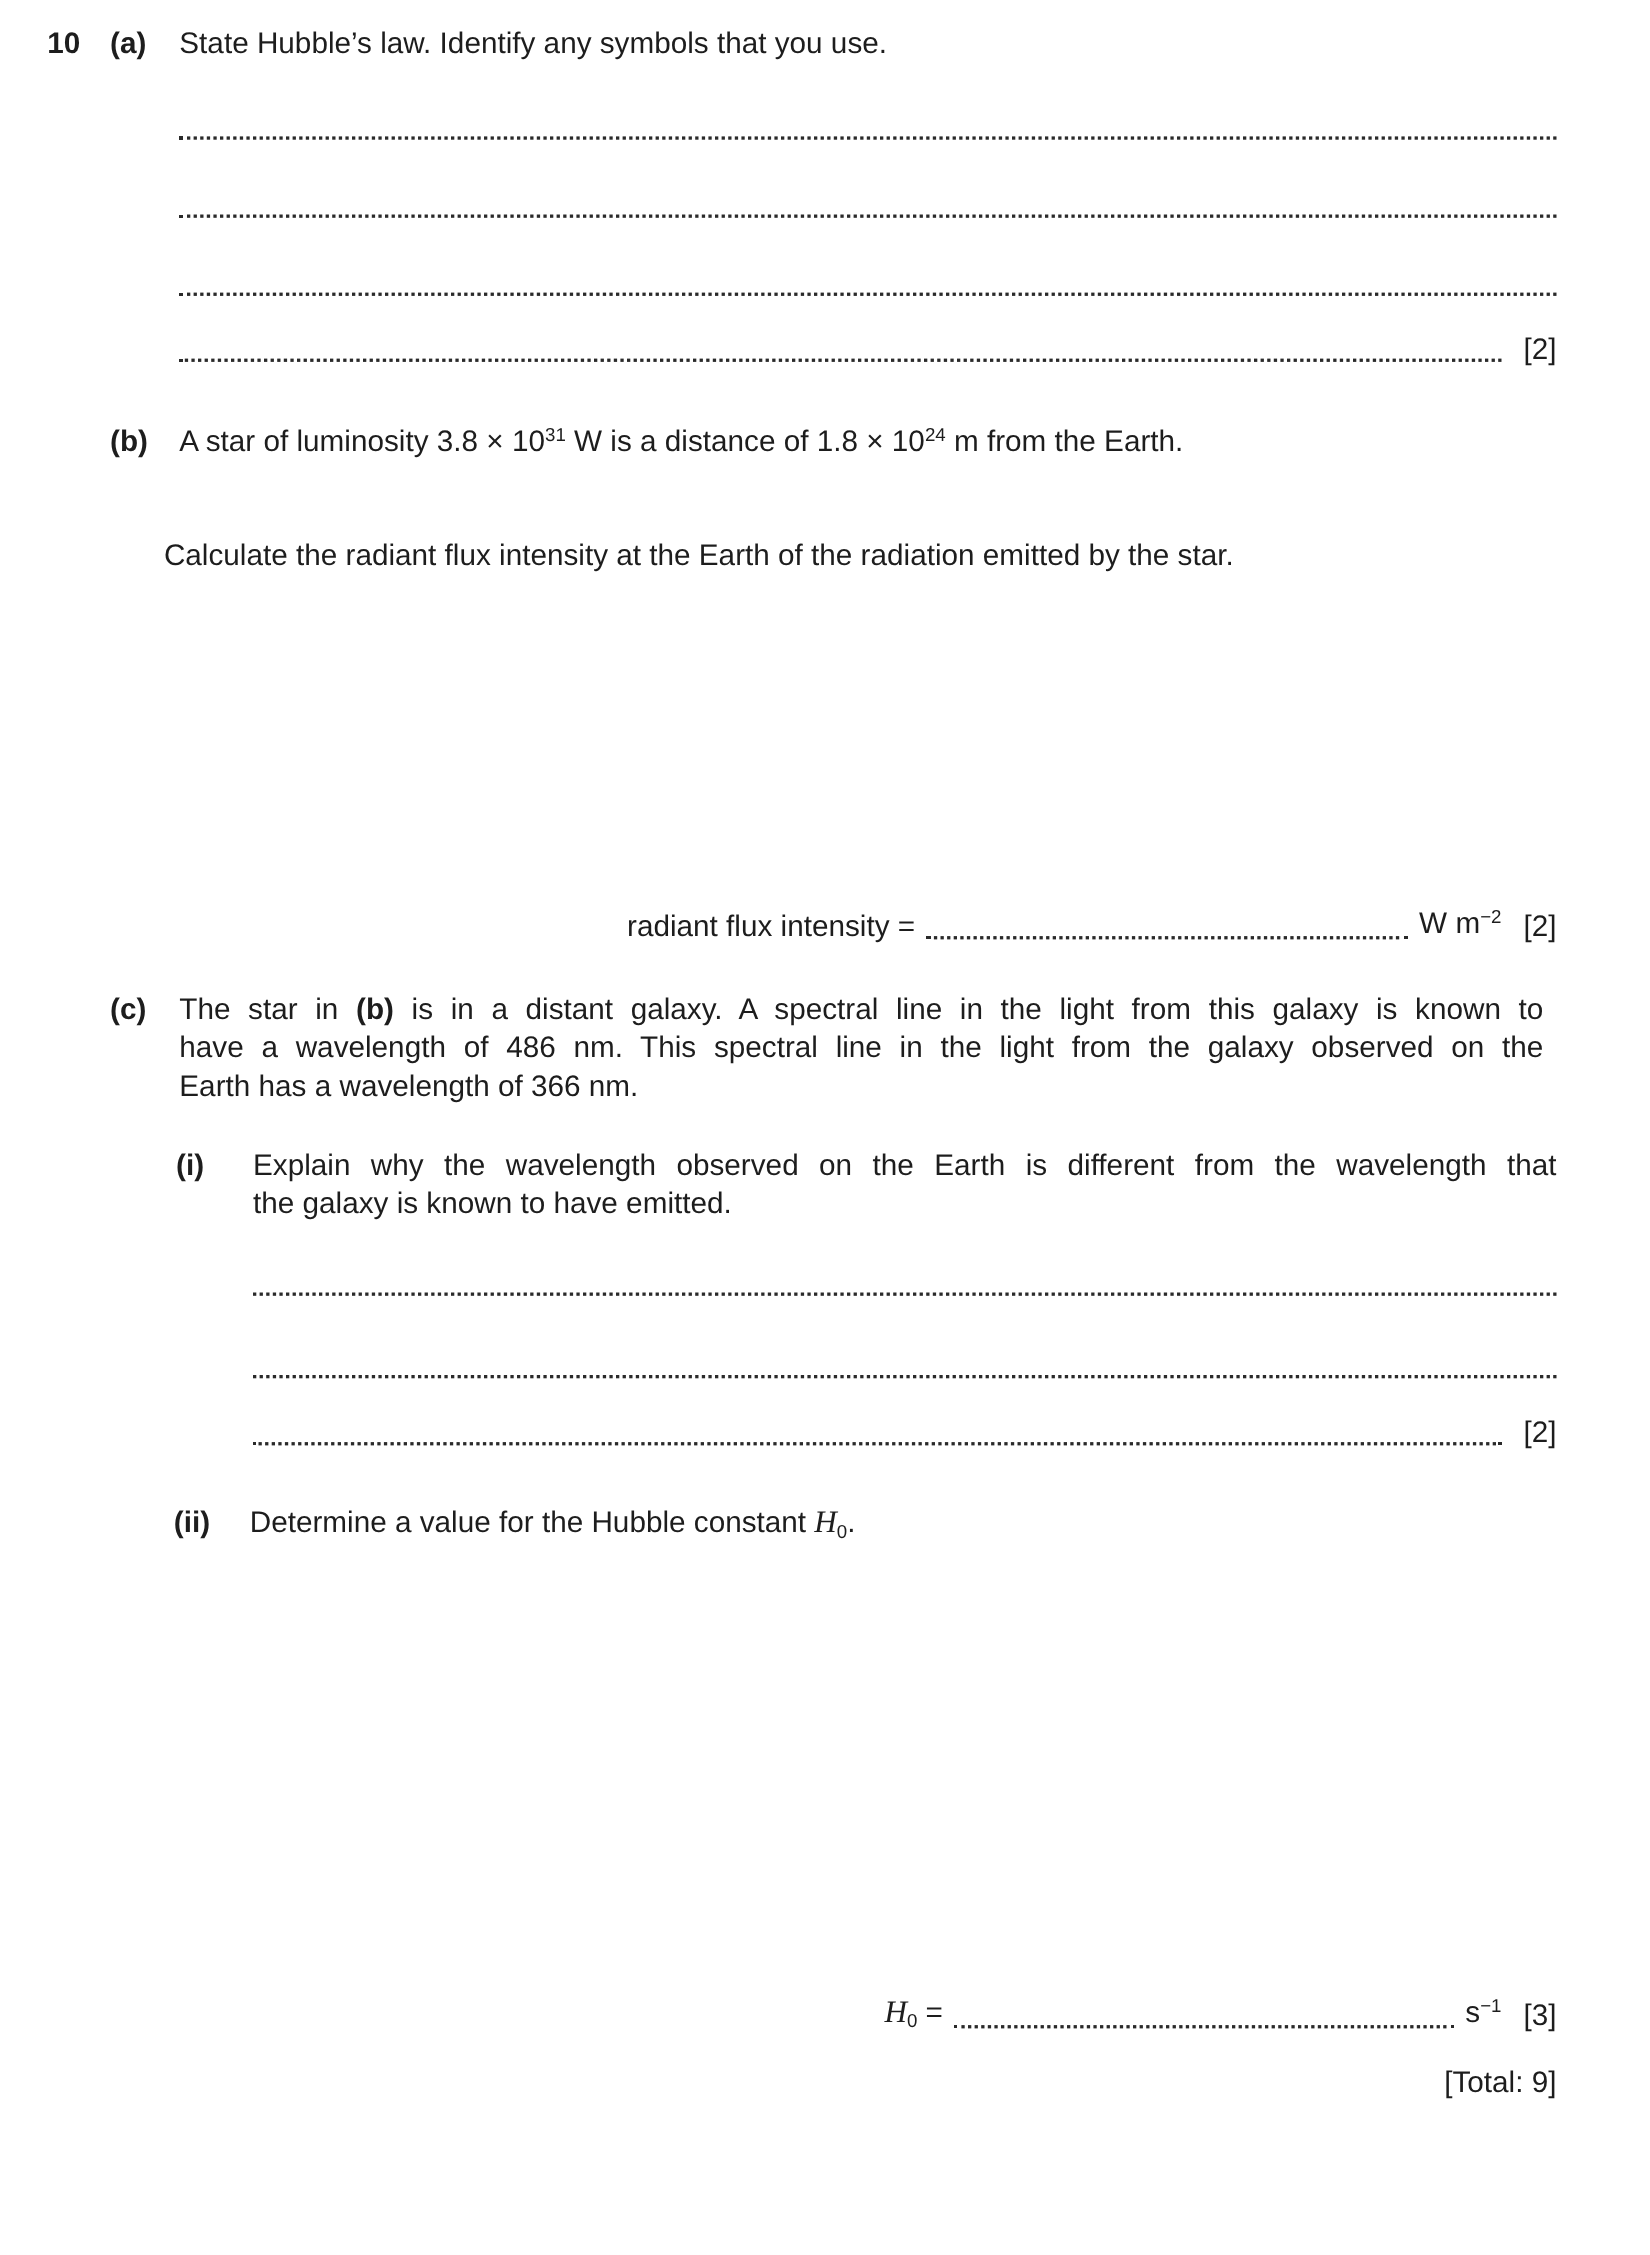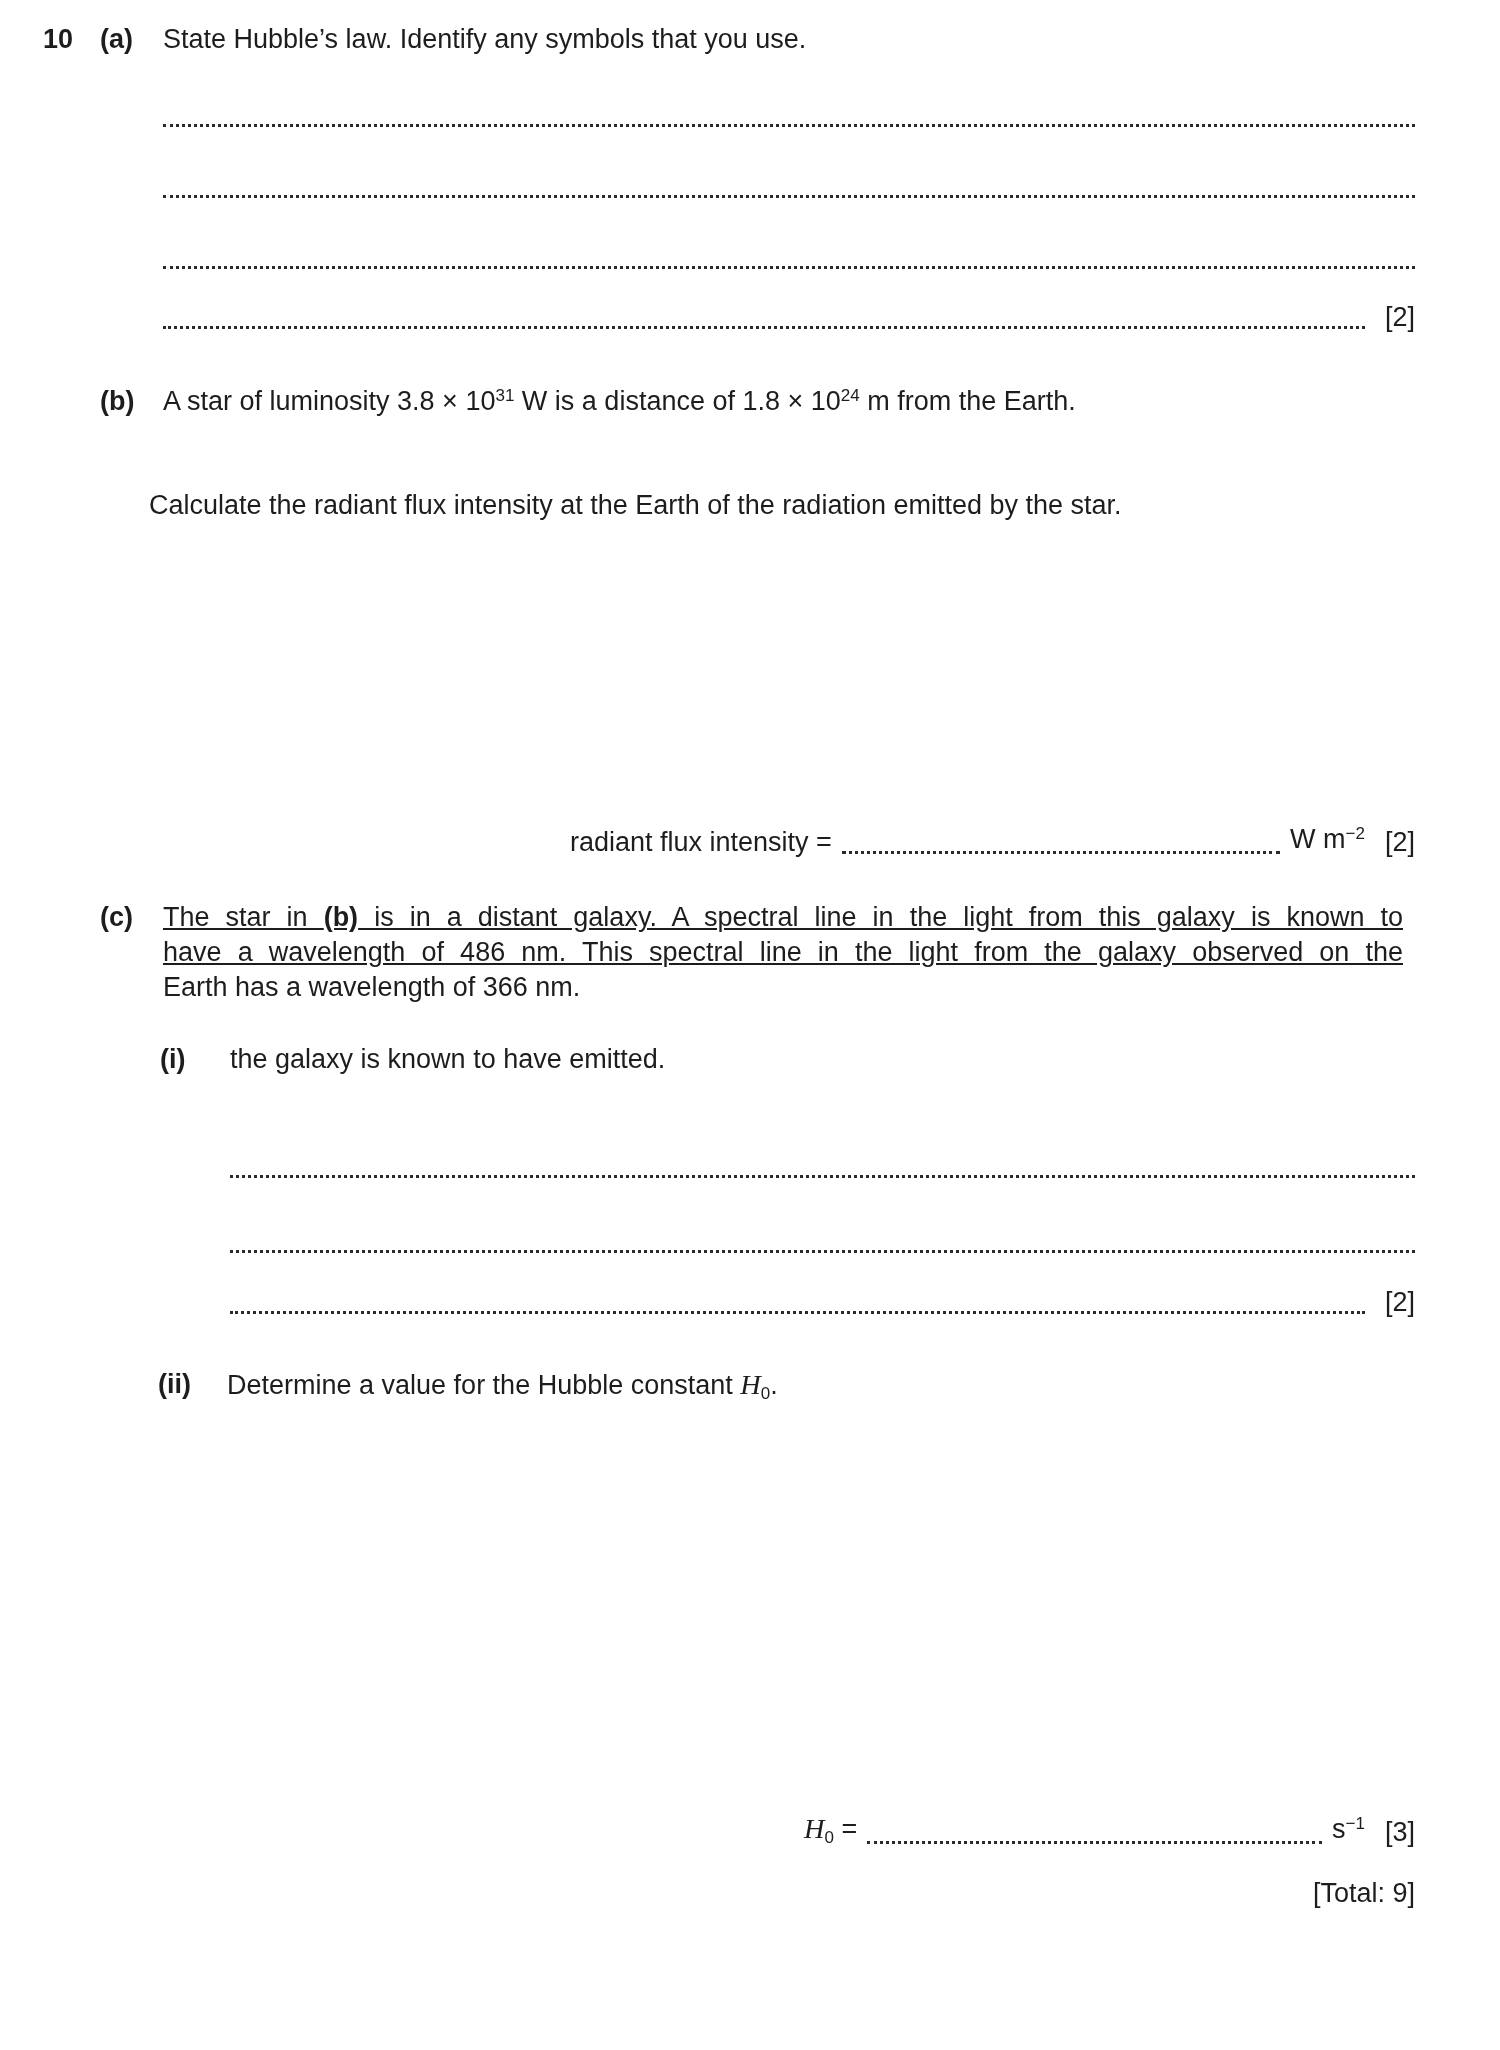--- a/index.html
+++ b/index.html
@@ -56,21 +56,20 @@
   .var {
     font-family: "Liberation Serif", "DejaVu Serif", serif;
     font-style: italic;
     font-size: 1.05em;
   }
   .justline {
     text-align: justify;
     text-align-last: justify;
     height: 35px;
     overflow: hidden;
-    text-decoration: underline;
   }
   .leftline { text-align: left; height: 35px; }
   .marksonly { white-space: nowrap; }
 </style>
 </head>
 <body>
 
 <div id="page">
 
   <div class="abs bold" style="left:43px; top:22px;">10</div>
@@ -100,20 +99,21 @@
 
   <div class="abs bold" style="left:100px; top:900px;">(c)</div>
   <div class="abs" style="left:163px; top:900px; width:1240px;">
     <div class="justline"><span>The star in </span><span class="bold">(b)</span><span> is in a distant galaxy. A spectral line in the light from this galaxy is known to</span></div>
     <div class="justline">have a wavelength of 486 nm. This spectral line in the light from the galaxy observed on the</div>
     <div class="leftline">Earth has a wavelength of 366 nm.</div>
   </div>
 
   <div class="abs bold" style="left:160px; top:1042px;">(i)</div>
   <div class="abs" style="left:230px; top:1042px; width:1185px;">
+    <div class="justline">Explain why the wavelength observed on the Earth is different from the wavelength that</div>
     <div class="leftline">the galaxy is known to have emitted.</div>
   </div>
 
   <div class="ansline" style="left:230px; top:1153px; width:1185px;"></div>
   <div class="ansline" style="left:230px; top:1228px; width:1185px;"></div>
   <div class="ansrow" style="left:230px; top:1292px; width:1185px; height:28px;">
     <div class="leader"></div>
     <span class="marks">[2]</span>
   </div>
 

